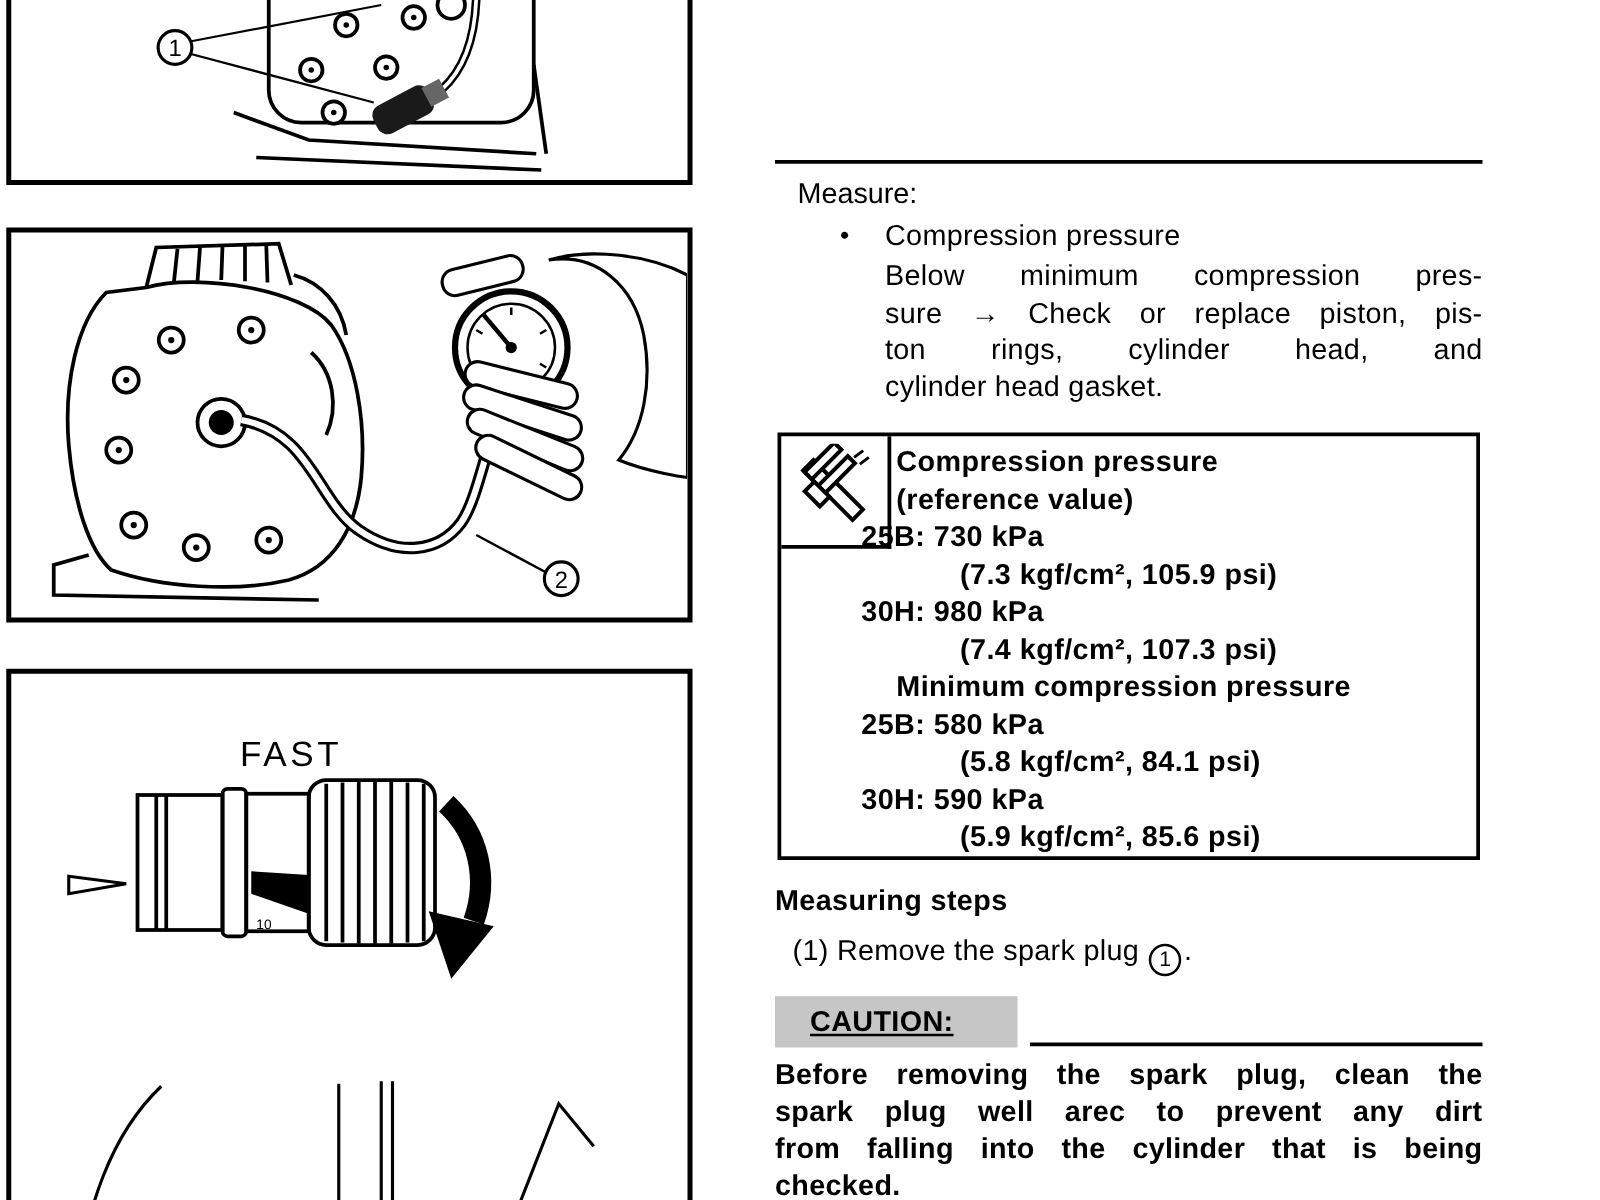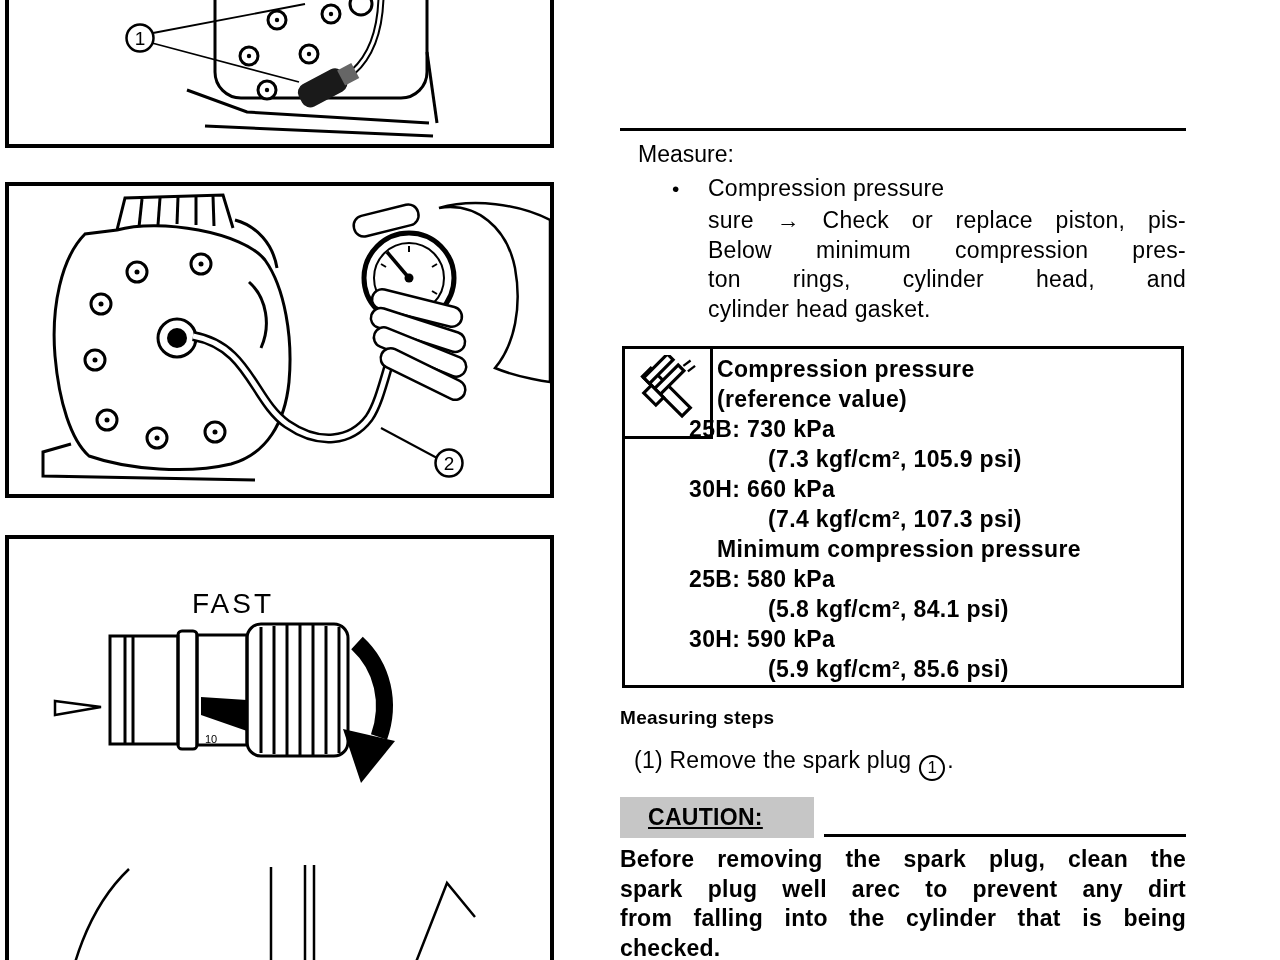--- a/index.html
+++ b/index.html
@@ -37,21 +37,21 @@
              border:3px solid #000; }
   .icon-cell { position:absolute; left:0; top:0; width:88px; height:90px;
                border-right:3px solid #000; border-bottom:3px solid #000;
                display:flex; align-items:center; justify-content:center; }
   .spec-lines { position:absolute; left:0; top:5px; width:100%; }
   .spec-line { font-weight:bold; font-size:23px; line-height:30px; letter-spacing:0.35px; white-space:nowrap; }
   .ind0 { margin-left:92px; }
   .ind1 { margin-left:64px; }
   .ind2 { margin-left:143px; }
 
-  .msteps { top:707px; font-weight:bold; font-size:19px; letter-spacing:0.3px; }
+  .msteps { top:707px; font-weight:bold; font-size:23px; letter-spacing:0.3px; }
   .step1 { top:747px; padding-left:14px; font-size:23px; letter-spacing:0.25px; }
   .circ { display:inline-flex; width:26px; height:26px; border:2px solid #000; border-radius:50%;
           align-items:center; justify-content:center; font-size:17px; line-height:1;
           vertical-align:-5px; margin:0 2px 0 8px; }
 
   .caution-row { top:797px; display:flex; align-items:stretch; }
   .caution-label { width:194px; height:41px; background:#c6c6c6; font-weight:bold;
                    font-size:23px; line-height:41px; padding-left:28px; letter-spacing:0.3px;text-decoration:underline; }
   .caution-rule { flex:1; align-self:flex-end; height:3px; background:#000;
                   margin-left:10px; margin-bottom:1px; }
@@ -203,22 +203,22 @@
     <div class="rule1"></div>
 
     <div class="measure-h">Measure:</div>
 
     <div class="bullet-row">
       <span class="bullet-glyph">•</span>
       <span class="bullet-item">Compression pressure</span>
     </div>
 
     <div class="detail jpara">
+      <div class="jline">Below minimum compression pres-</div>
       <div class="jline">sure → Check or replace piston, pis-</div>
-      <div class="jline">Below minimum compression pres-</div>
       <div class="jline">ton rings, cylinder head, and</div>
       <div class="jline">cylinder head gasket.</div>
     </div>
 
     <div class="specbox">
       <div class="icon-cell">
         <svg width="74" height="76" viewBox="0 0 82 84">
           <g transform="rotate(45 41 42)" fill="#fff" stroke="#000" stroke-width="3.5">
             <rect x="8" y="36" width="62" height="13"></rect>
             <rect x="10" y="12" width="9" height="37"></rect>
@@ -229,21 +229,21 @@
             <line x1="58" y1="12" x2="66" y2="6"></line>
             <line x1="63" y1="18" x2="71" y2="12"></line>
           </g>
         </svg>
       </div>
       <div class="spec-lines">
         <div class="spec-line ind0">Compression pressure</div>
         <div class="spec-line ind0">(reference value)</div>
         <div class="spec-line ind1">25B: 730 kPa</div>
         <div class="spec-line ind2">(7.3 kgf/cm², 105.9 psi)</div>
-        <div class="spec-line ind1">30H: 660 kPa</div>
+        <div class="spec-line ind1">30H: 980 kPa</div>
         <div class="spec-line ind2">(7.4 kgf/cm², 107.3 psi)</div>
         <div class="spec-line ind0">Minimum compression pressure</div>
         <div class="spec-line ind1">25B: 580 kPa</div>
         <div class="spec-line ind2">(5.8 kgf/cm², 84.1 psi)</div>
         <div class="spec-line ind1">30H: 590 kPa</div>
         <div class="spec-line ind2">(5.9 kgf/cm², 85.6 psi)</div>
       </div>
     </div>
 
     <div class="msteps">Measuring steps</div>

